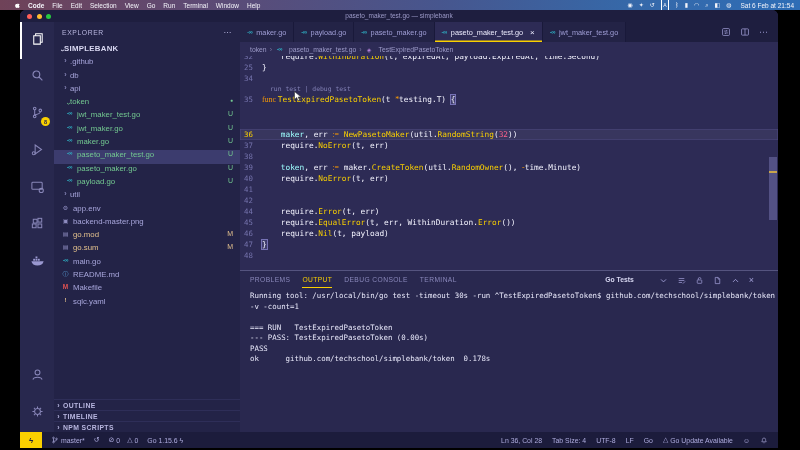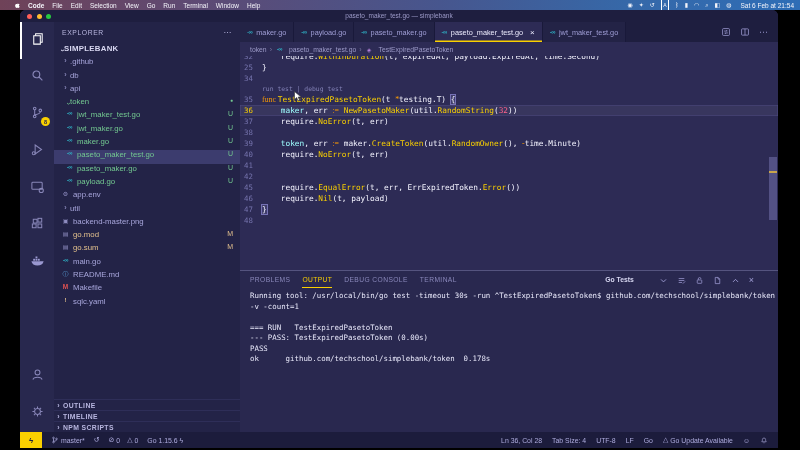--- a/index.html
+++ b/index.html
@@ -85,22 +85,22 @@
   .bc-sep { font-size:7px; color:#77759f; }
   .bc-item { display:flex; align-items:center; gap:2px; }
   .fi-symbol { color:#b180d7; font-size:6px; }
 
   .code { position:absolute; top:34px; left:0; right:0; height:214px; overflow:hidden;
     font-family:"DejaVu Sans Mono",monospace; }
   .codeinner { margin-top:-5px; }
   .crow { height:11px; line-height:11px; display:flex; font-size:7.8px; white-space:pre; }
   .gut { width:22px; flex:none; text-align:right; padding-right:9px; color:#7573ad; font-size:7.4px; }
   .ghl { color:#fad000; }
-  .crow.hl { background:rgba(255,255,255,0.055); box-shadow:inset 0 0 0 0.5px #4c4980; }
-  .lensrow { height:10px; line-height:10px; font-size:6.4px; color:#8280b5; padding-left:22px;
+  .crow.hl { background:rgba(255,255,255,0.055); box-shadow:inset 0 0 0 0.5px #4c4980;margin-top:24px; }
+  .lensrow { height:10px; line-height:10px; font-size:6.4px; color:#8280b5; padding-left:30px;
     font-family:"DejaVu Sans Mono",monospace; }
   .tk-w{color:#f4f4ff;} .tk-y{color:#fad000;} .tk-o{color:#ff9d00;font-family:Liberation Serif, serif;} .tk-p{color:#ff628c;} .tk-c{color:#9effff;}
   .brkt { outline:1px solid #7672b5; background:rgba(118,114,181,0.25); }
 
   .scrollbar { position:absolute; right:1px; top:135px; width:8px; height:63px;
     background:rgba(130,128,190,0.45); }
   .scroll-accent { position:absolute; right:1px; top:149px; width:8px; height:1.5px; background:#c8a54a; }
 
   .cursor-arrow { position:absolute; left:54px; top:66px; width:8px; height:11px; z-index:5; }
 
@@ -295,26 +295,26 @@
           <span class="fi fi-go">-∞</span>
           <span class="tlabel green">paseto_maker.go</span>
           <span class="badge green">U</span>
         </div>
         <div class="trow" style="padding-left: 11px;">
           <span class="fi fi-go">-∞</span>
           <span class="tlabel green">payload.go</span>
           <span class="badge green">U</span>
         </div>
         <div class="trow" style="padding-left: 7px;">
+          <span class="chev">›</span>
+          <span class="tlabel">util</span>
+        </div>
+        <div class="trow" style="padding-left: 7px;">
           <span class="fi fi-gear">⚙</span>
           <span class="tlabel">app.env</span>
-        </div>
-        <div class="trow" style="padding-left: 7px;">
-          <span class="chev">›</span>
-          <span class="tlabel">util</span>
         </div>
         <div class="trow" style="padding-left: 7px;">
           <span class="fi fi-image">▣</span>
           <span class="tlabel">backend-master.png</span>
         </div>
         <div class="trow" style="padding-left: 7px;">
           <span class="fi fi-mod">▤</span>
           <span class="tlabel yellow">go.mod</span>
           <span class="badge yellow">M</span>
         </div>
@@ -415,21 +415,22 @@
           <div class="crow"><span class="gut">34</span><span class="ctext"></span></div>
           <div class="lensrow">run test | debug test</div>
           <div class="crow"><span class="gut">35</span><span class="ctext"><span class="tk-o">func </span><span class="tk-y">TestExpiredPasetoToken</span><span class="tk-w">(t </span><span class="tk-o">*</span><span class="tk-w">testing.T) </span><span class="tk-w brkt">{</span></span></div>
           <div class="crow hl"><span class="gut ghl">36</span><span class="ctext"><span class="tk-c">    maker</span><span class="tk-w">, err </span><span class="tk-o">:=</span><span class="tk-w"> </span><span class="tk-y">NewPasetoMaker</span><span class="tk-w">(util.</span><span class="tk-y">RandomString</span><span class="tk-w">(</span><span class="tk-p">32</span><span class="tk-w">))</span></span></div>
           <div class="crow"><span class="gut">37</span><span class="ctext"><span class="tk-w">    require.</span><span class="tk-y">NoError</span><span class="tk-w">(t, err)</span></span></div>
           <div class="crow"><span class="gut">38</span><span class="ctext"></span></div>
           <div class="crow"><span class="gut">39</span><span class="ctext"><span class="tk-c">    token</span><span class="tk-w">, err </span><span class="tk-o">:=</span><span class="tk-w"> maker.</span><span class="tk-y">CreateToken</span><span class="tk-w">(util.</span><span class="tk-y">RandomOwner</span><span class="tk-w">(), </span><span class="tk-o">-</span><span class="tk-w">time.Minute)</span></span></div>
           <div class="crow"><span class="gut">40</span><span class="ctext"><span class="tk-w">    require.</span><span class="tk-y">NoError</span><span class="tk-w">(t, err)</span></span></div>
           <div class="crow"><span class="gut">41</span></div>
           <div class="crow"><span class="gut">42</span><span class="ctext"></span></div>
-          <div class="crow"><span class="gut">45</span><span class="ctext"><span class="tk-w">    require.</span><span class="tk-y">EqualError</span><span class="tk-w">(t, err, ErrExpiredToken.</span><span class="tk-y">Error</span><span class="tk-w">())</span></span></div>
+          <div class="crow"><span class="gut">44</span><span class="ctext"><span class="tk-w">    require.</span><span class="tk-y">Error</span><span class="tk-w">(t, err)</span></span></div>
+          <div class="crow"><span class="gut">45</span><span class="ctext"><span class="tk-w">    require.</span><span class="tk-y">EqualError</span><span class="tk-w">(t, err, WithinDuration.</span><span class="tk-y">Error</span><span class="tk-w">())</span></span></div>
           <div class="crow"><span class="gut">46</span><span class="ctext"><span class="tk-w">    require.</span><span class="tk-y">Nil</span><span class="tk-w">(t, payload)</span></span></div>
           <div class="crow"><span class="gut">47</span><span class="ctext"><span class="tk-w brkt">}</span></span></div>
           <div class="crow"><span class="gut">48</span><span class="ctext"></span></div>
         </div>
     </div>
 
     <div class="scrollbar"></div>
     <div class="scroll-accent"></div>
 
     <span class="cursor-arrow">

